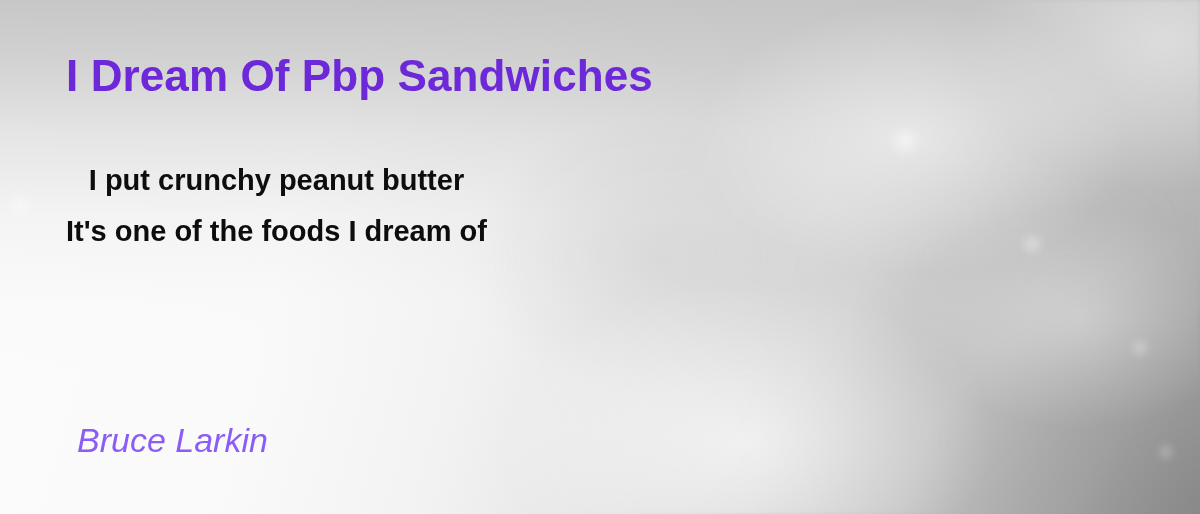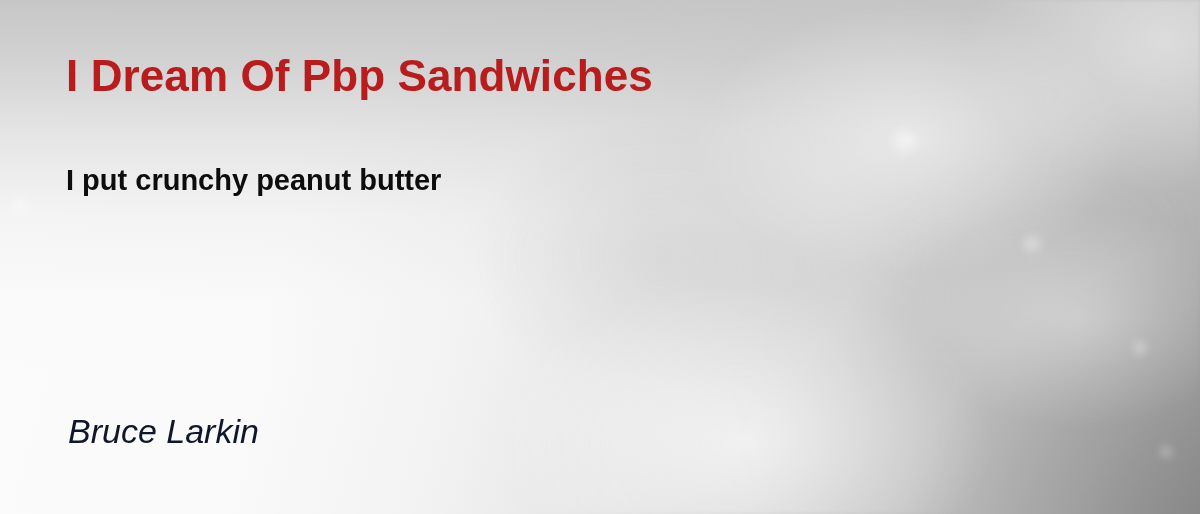--- a/index.html
+++ b/index.html
@@ -106,21 +106,21 @@
   }
 
   .poem-title {
     position: absolute;
     top: 53px;
     left: 0;
     margin: 0;
     font-size: 44px;
     font-weight: bold;
     line-height: 1.05;
-    color: #b91c1c;
+    color: #6d28d9;
     letter-spacing: 0.1px;
     white-space: nowrap;
   }
 
   .poem-body {
     position: absolute;
     top: 155px;
     left: 0;
     margin: 0;
     padding: 0;
@@ -133,43 +133,44 @@
     font-weight: bold;
     line-height: 51px;
     color: #0d0d0d;
     white-space: nowrap;
   }
 
   .poem-author {
     position: absolute;
     top: 412px;
     left: 2px;
-    margin: 0;
+    margin: 9px;
     font-size: 34px;
     font-style: italic;
     font-weight: normal;
-    color: #0f172a;
+    color: #8b5cf6;
     white-space: nowrap;
   }
 </style>
 </head>
 <body>
 
 <div id="poem-page">
 
   <div class="bg-layer bg-base"></div>
   <div class="bg-layer bg-top-haze"></div>
   <div class="bg-layer bg-dark-corner"></div>
   <div class="bg-layer bg-clouds"></div>
   <div class="bg-layer bg-speckles"></div>
 
   <div class="content">
 
     <h1 class="poem-title">I Dream Of Pbp Sandwiches</h1>
 
     <div class="poem-body">
       <div class="poem-line">I put crunchy peanut butter</div>
+      <div class="poem-line">It's one of the foods I dream of</div>
     </div>
 
     <div class="poem-author">Bruce Larkin</div>
 
   </div>
 </div>
 
 </body></html>

